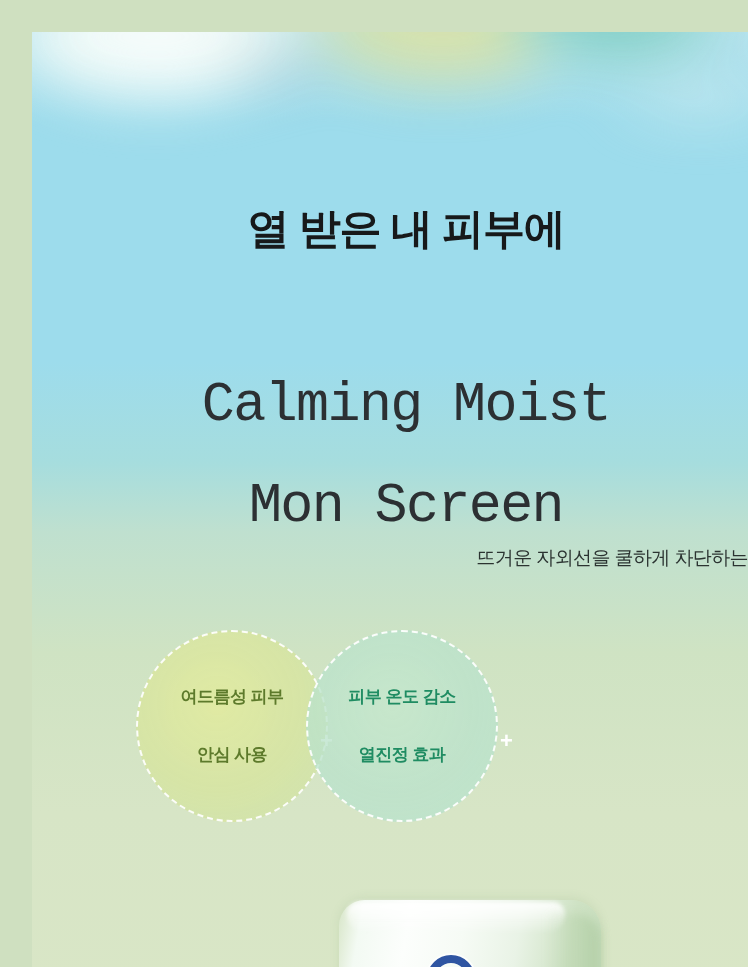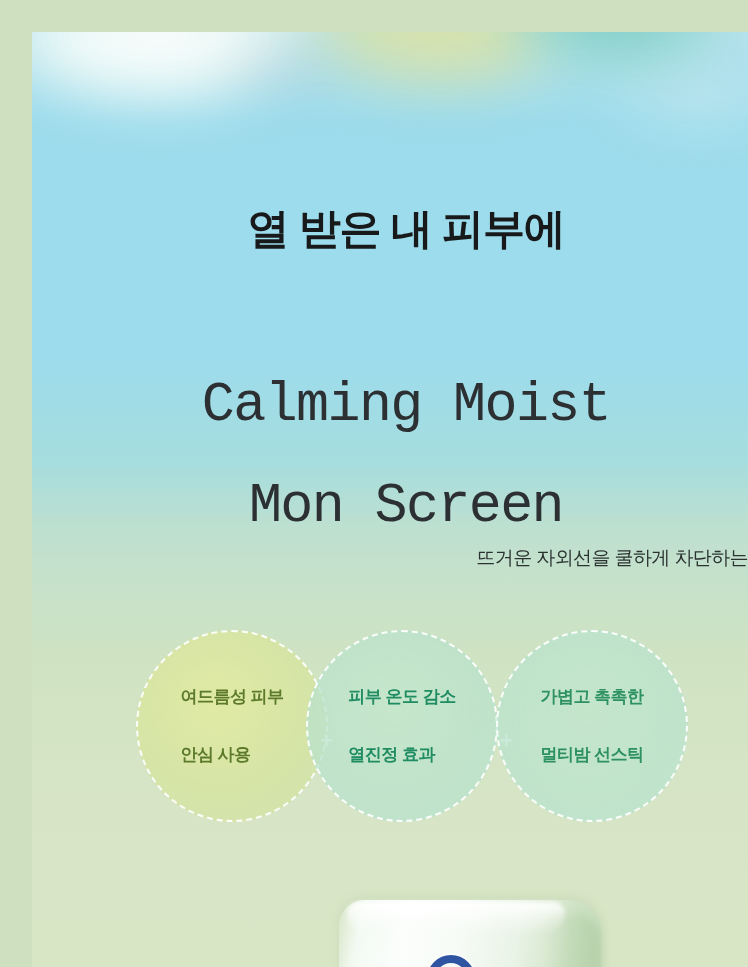--- a/index.html
+++ b/index.html
@@ -99,20 +99,21 @@
   .benefits {
     position:absolute; left:0; top:598px; width:748px; height:200px;
   }
   .circle {
     position:absolute;
     width:192px; height:192px;
     top:0;
     border-radius:50%;
     border:2px dashed rgba(255,255,255,.92);
     display:flex; align-items:center; justify-content:center;
+    text-align:center;
   }
   .circle .ctext {
     font-size:17px;
     font-weight:bold;
     line-height:26px;
     letter-spacing:-0.5px;
   }
   .circle .ctext .l { display:block; white-space:nowrap; }
 
   .circle-1 {
@@ -227,26 +228,20 @@
 
     <div class="circle circle-2">
       <div class="ctext">
         <span class="l">피부 온도 감소</span>
         <span class="l">열진정 효과</span>
       </div>
     </div>
 
     <div class="plus plus-2">+</div>
 
-    <div class="circle circle-3">
-      <div class="ctext">
-        <span class="l">가볍고 촉촉한</span>
-        <span class="l">멀티밤 선스틱</span>
-      </div>
-    </div>
 
   </div>
 
   <div class="product-photo">
     <div class="cap-body"></div>
     <div class="cap-top-sheen"></div>
     <div class="cap-shadow-right"></div>
     <div class="cap-ring"></div>
   </div>
 

